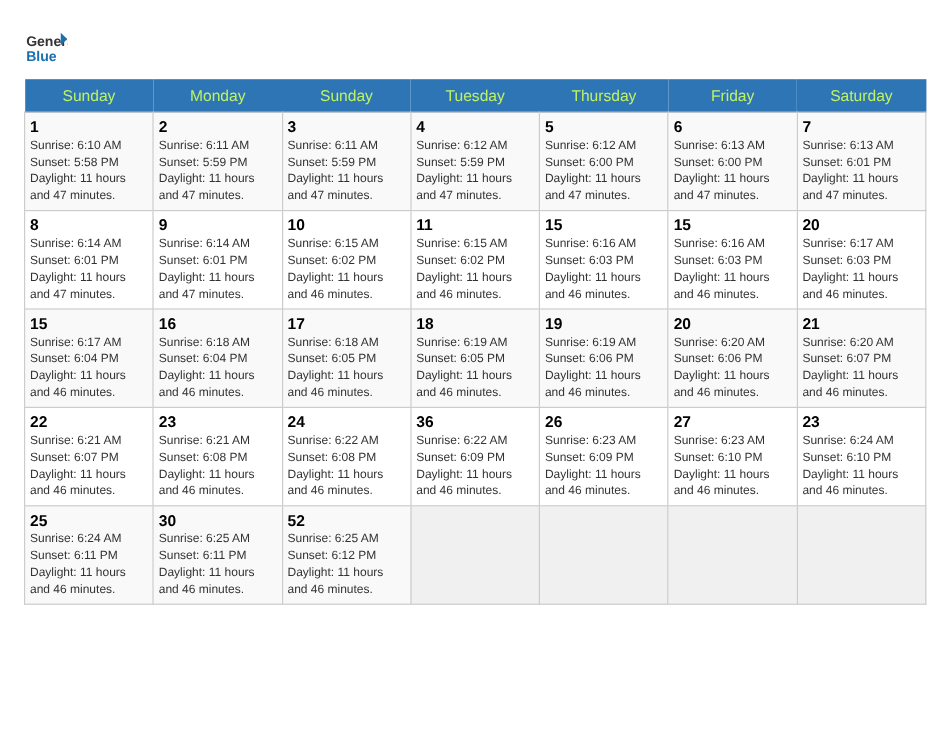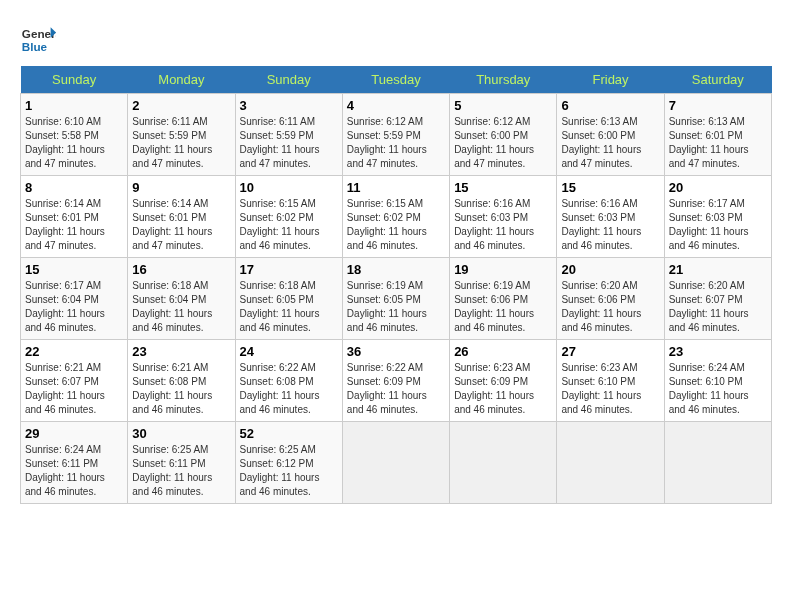--- a/index.html
+++ b/index.html
@@ -223,21 +223,21 @@
         <span class="day-num">27</span>
         <span class="day-info">Sunrise: 6:23 AM<br>Sunset: 6:10 PM<br>Daylight: 11 hours and 46 minutes.</span>
       </td>
         <td>
         <span class="day-num">23</span>
         <span class="day-info">Sunrise: 6:24 AM<br>Sunset: 6:10 PM<br>Daylight: 11 hours and 46 minutes.</span>
       </td>
       </tr>
       <tr>
         <td>
-        <span class="day-num">29</span>
+        <span class="day-num">25</span>
         <span class="day-info">Sunrise: 6:24 AM<br>Sunset: 6:11 PM<br>Daylight: 11 hours and 46 minutes.</span>
       </td>
         <td>
         <span class="day-num">30</span>
         <span class="day-info">Sunrise: 6:25 AM<br>Sunset: 6:11 PM<br>Daylight: 11 hours and 46 minutes.</span>
       </td>
         <td>
         <span class="day-num">52</span>
         <span class="day-info">Sunrise: 6:25 AM<br>Sunset: 6:12 PM<br>Daylight: 11 hours and 46 minutes.</span>
       </td>

